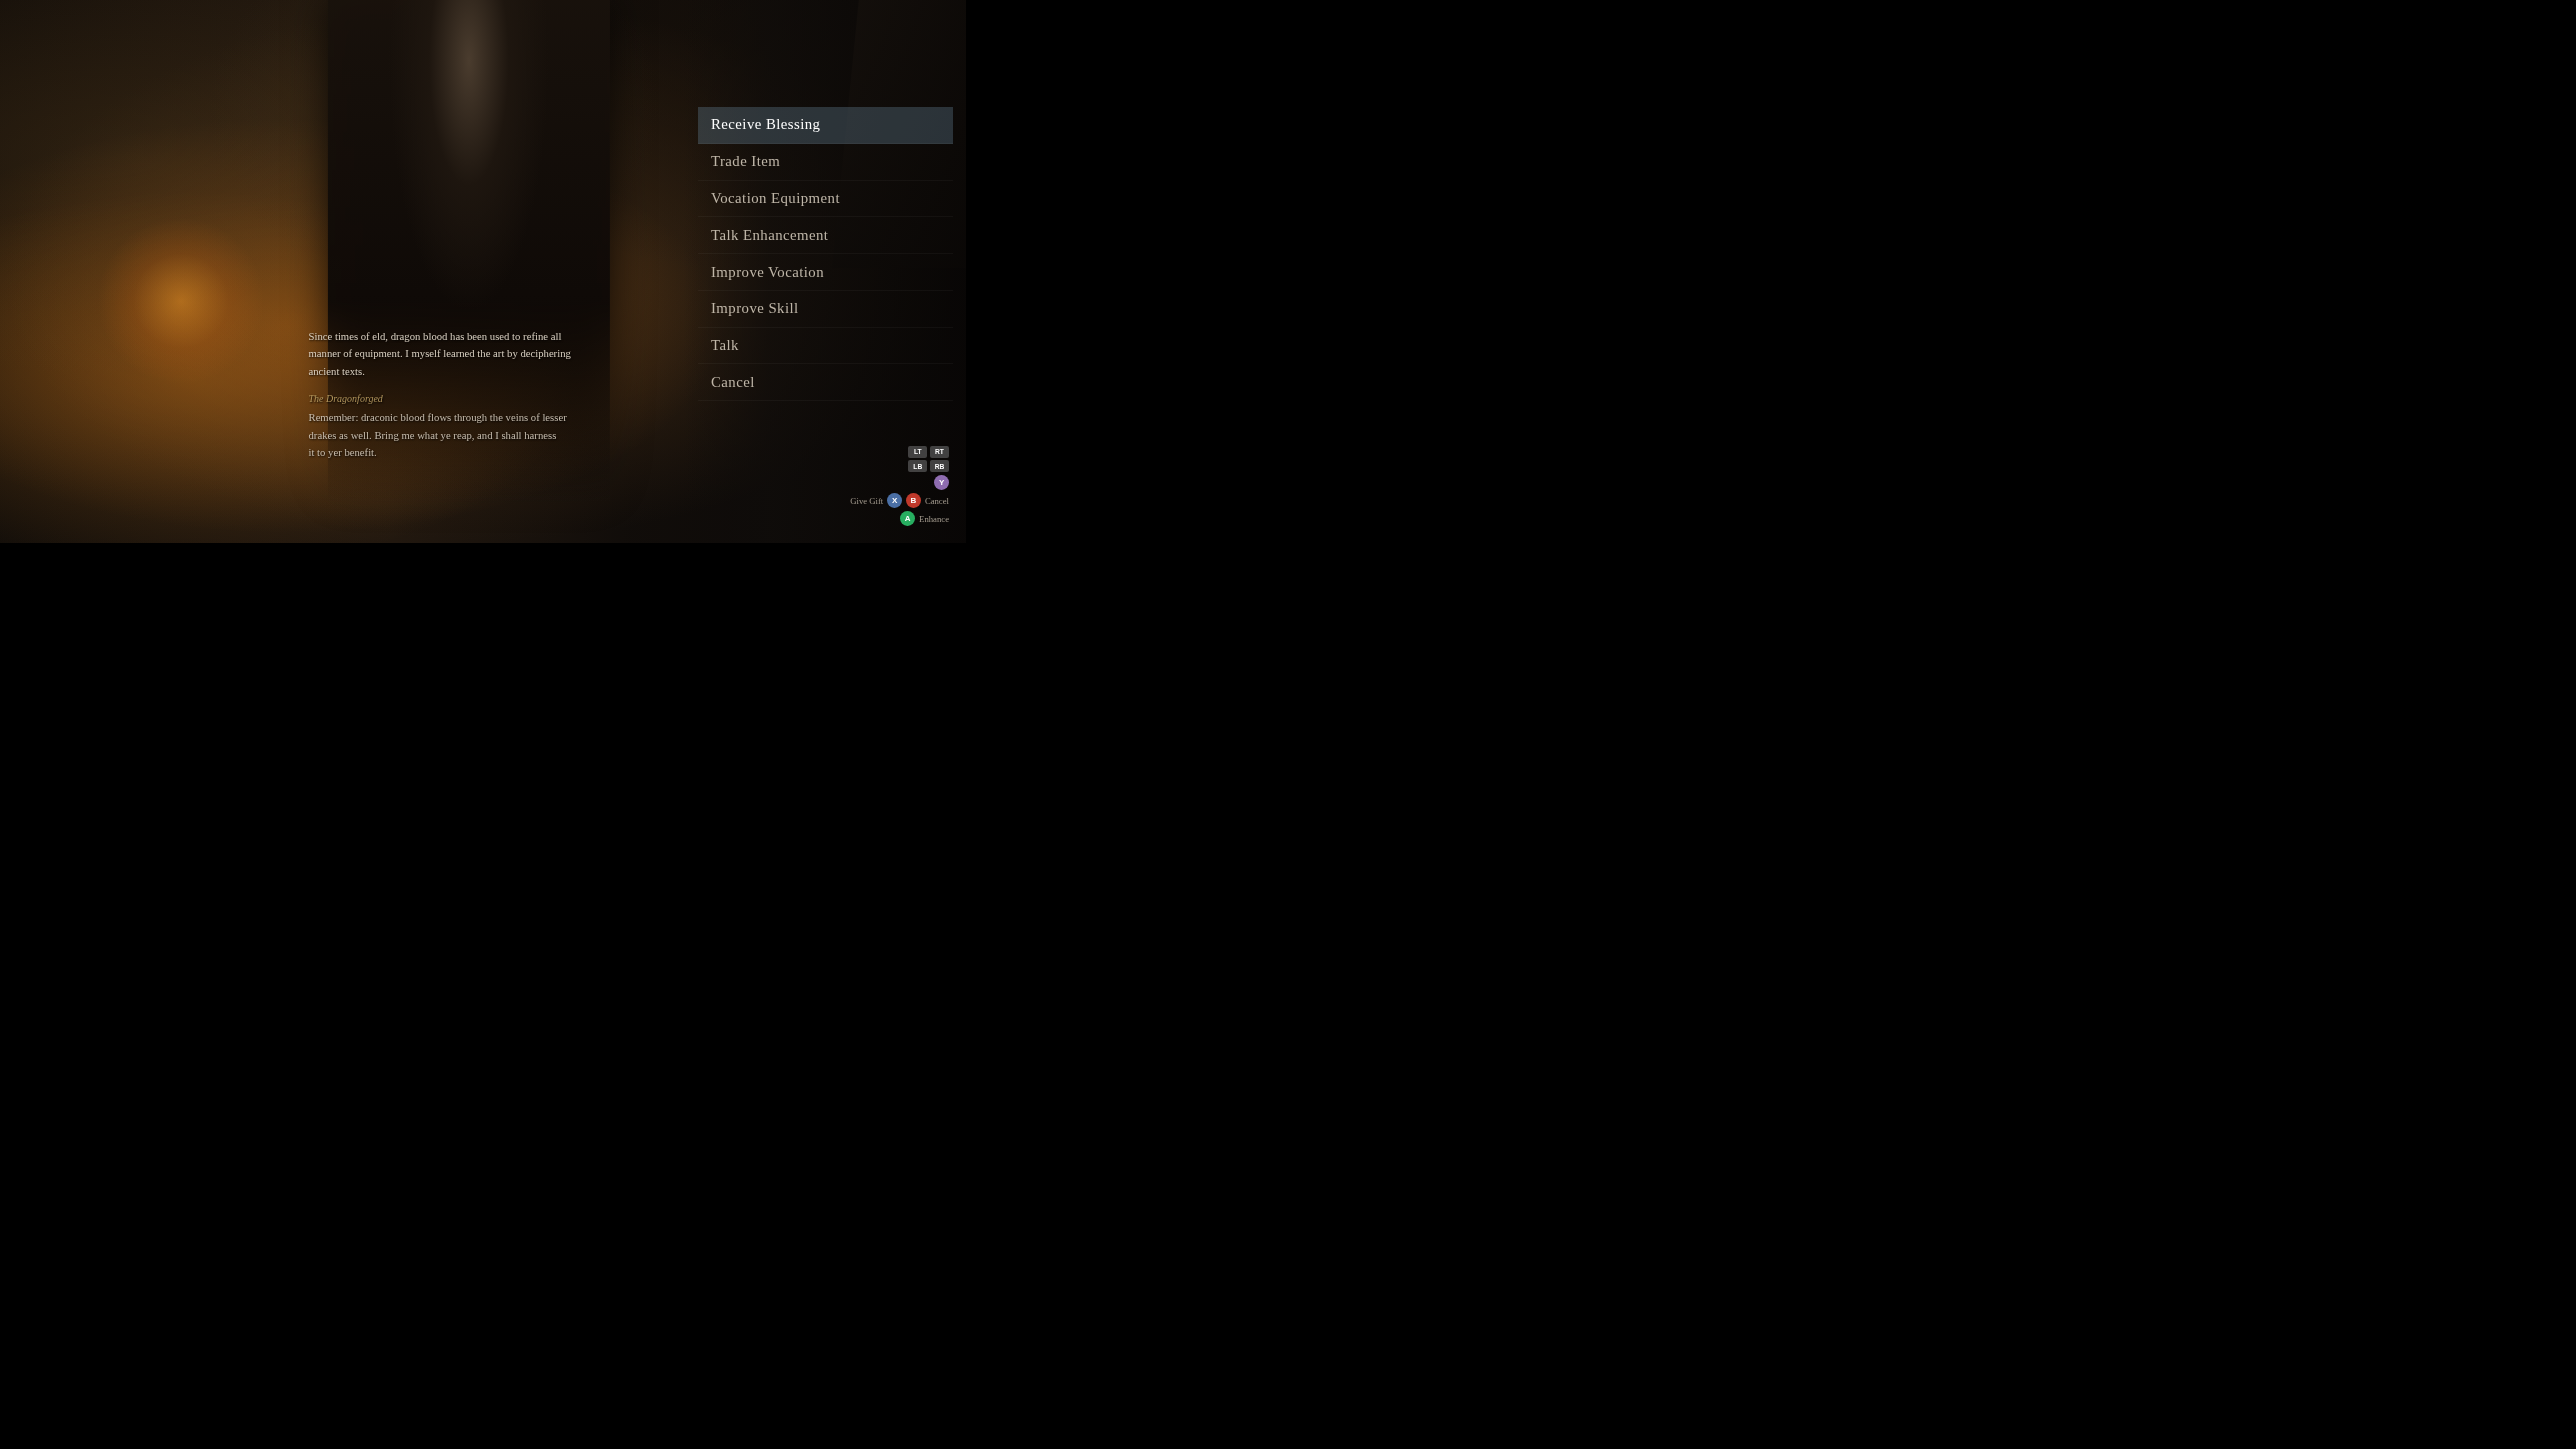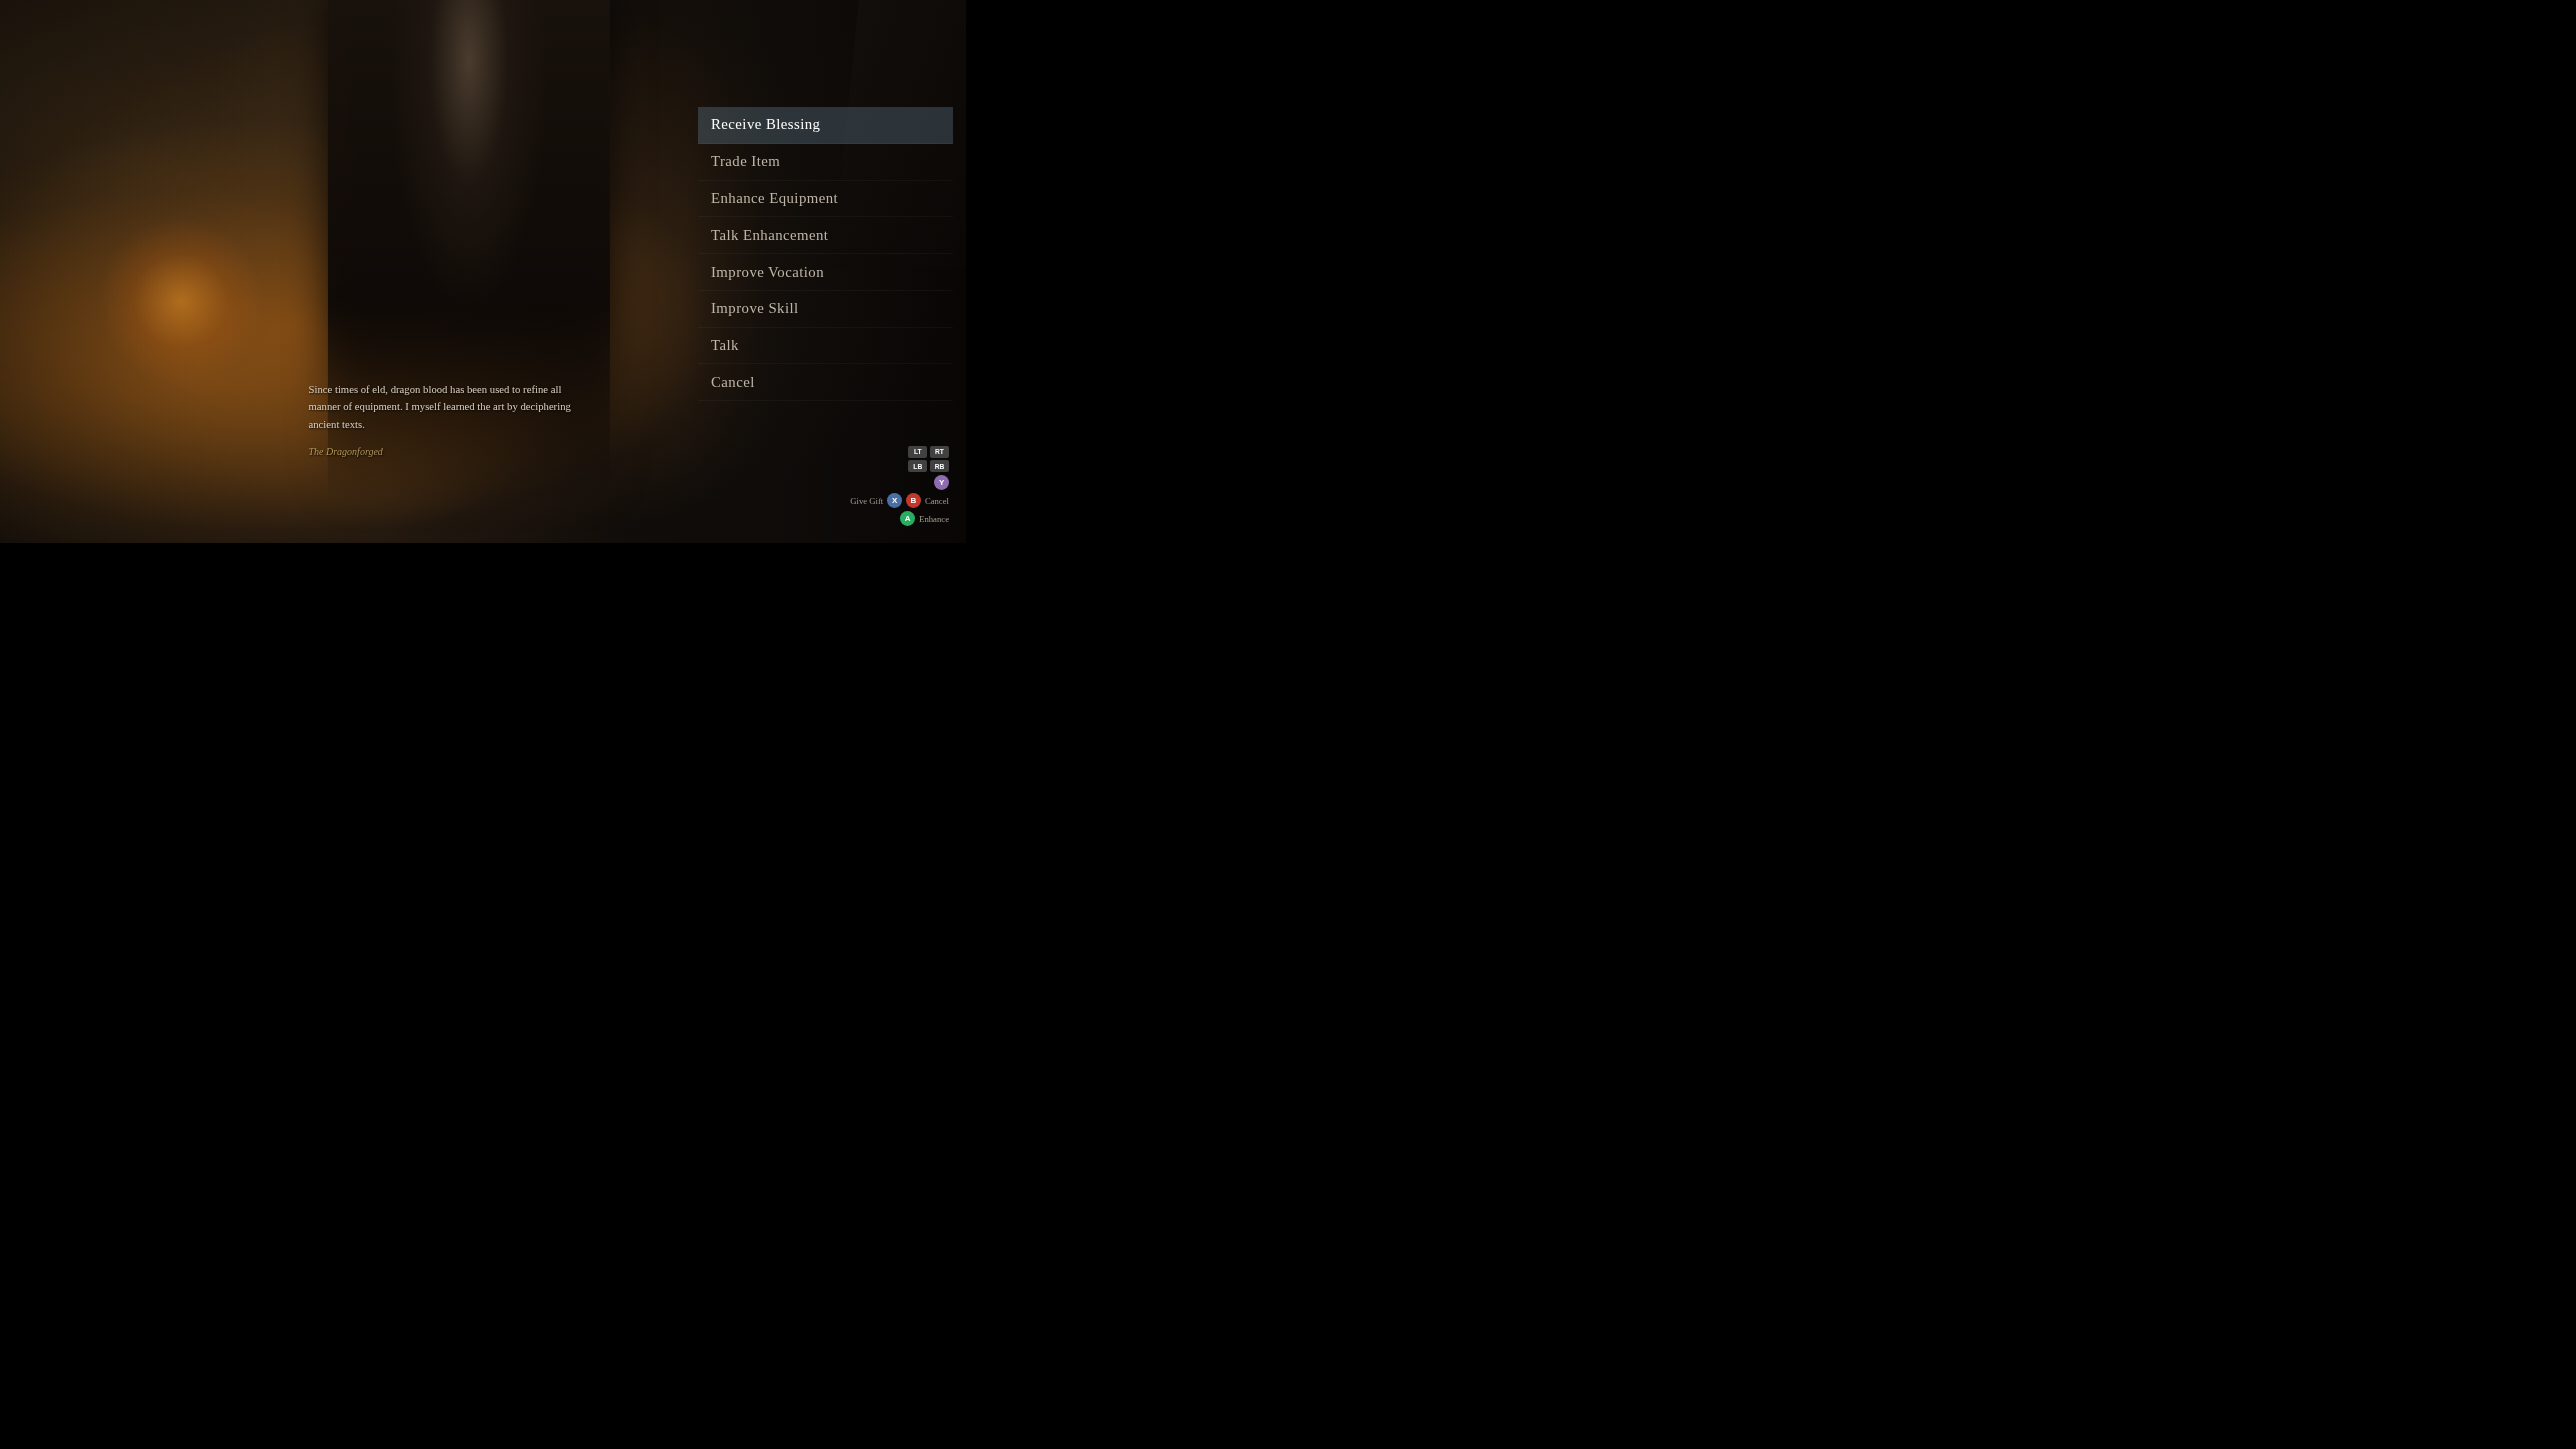--- a/index.html
+++ b/index.html
@@ -211,32 +211,33 @@
 <div id="candle-glow"></div>
 
 <div id="character-figure"></div>
 
 <div id="npc-figure"></div>
 
 <div id="menu-panel">
   <ul id="menu-list">
   <li class="menu-item selected">Receive Blessing</li>
       <li class="menu-item">Trade Item</li>
-      <li class="menu-item">Enhance Equipment</li>
+      <li class="menu-item">Vocation Equipment</li>
       <li class="menu-item">Talk Enhancement</li>
       <li class="menu-item">Improve Vocation</li>
       <li class="menu-item">Improve Skill</li>
       <li class="menu-item">Talk</li>
       <li class="menu-item">Cancel</li>
     </ul>
 </div>
 
 <div id="dialogue-box">
   <p id="dialogue-main">Since times of eld, dragon blood has been used to refine all<br>manner of equipment. I myself learned the art by deciphering<br>ancient texts.</p>
   <p id="dialogue-speaker">The Dragonforged</p>
+  <p id="dialogue-secondary">Remember: draconic blood flows through the veins of lesser<br>drakes as well. Bring me what ye reap, and I shall harness<br>it to yer benefit.</p>
 </div>
 
 <div id="button-prompts">
   <div class="bumper-row">
     <span class="btn-rect">LT</span>
     <span class="btn-rect">RT</span>
   </div>
   <div class="bumper-row">
     <span class="btn-rect">LB</span>
     <span class="btn-rect">RB</span>

